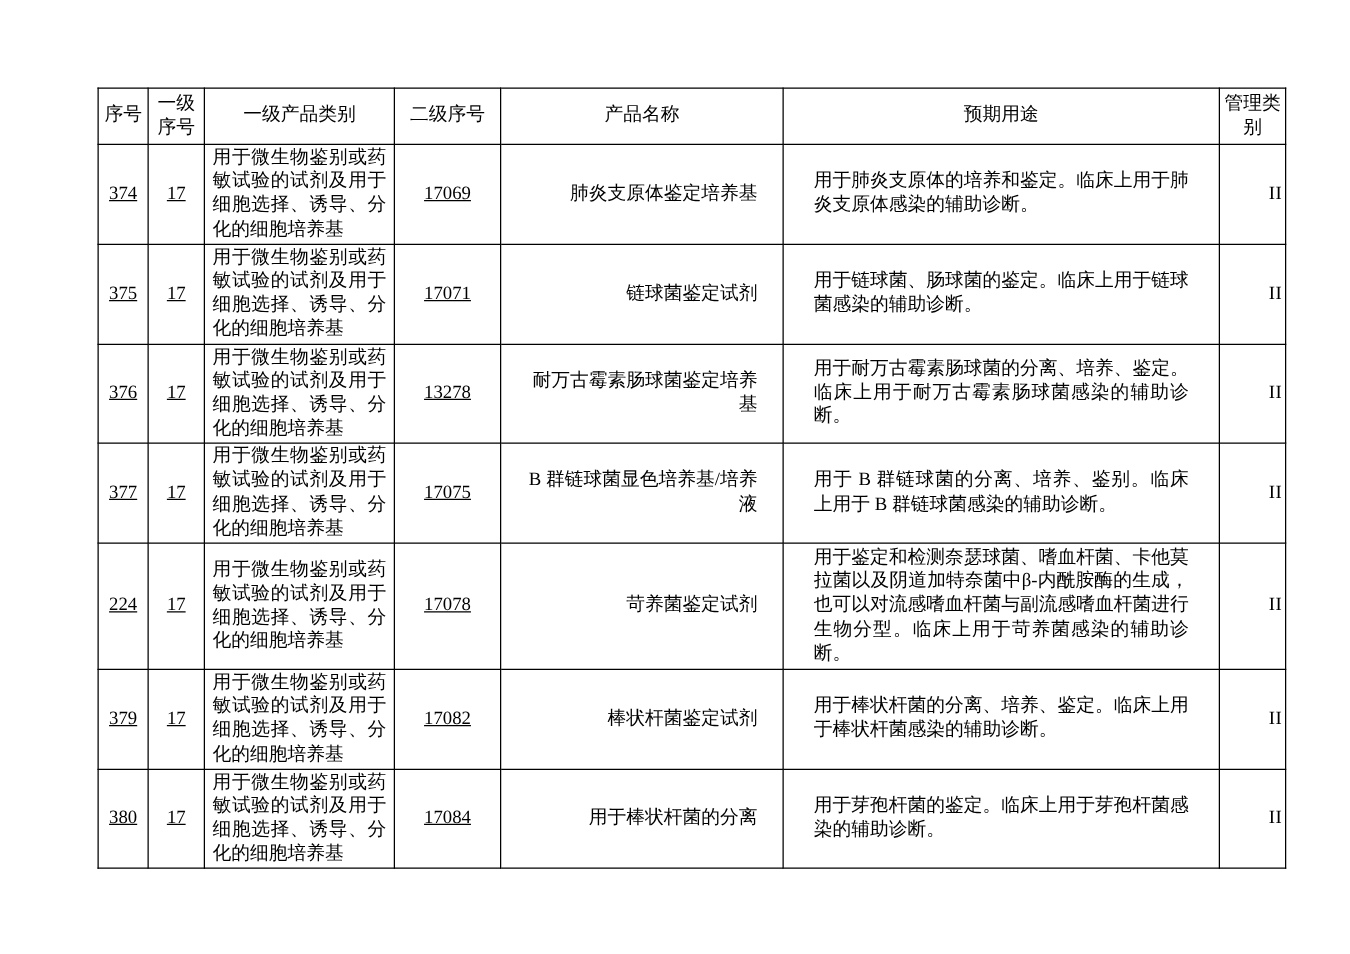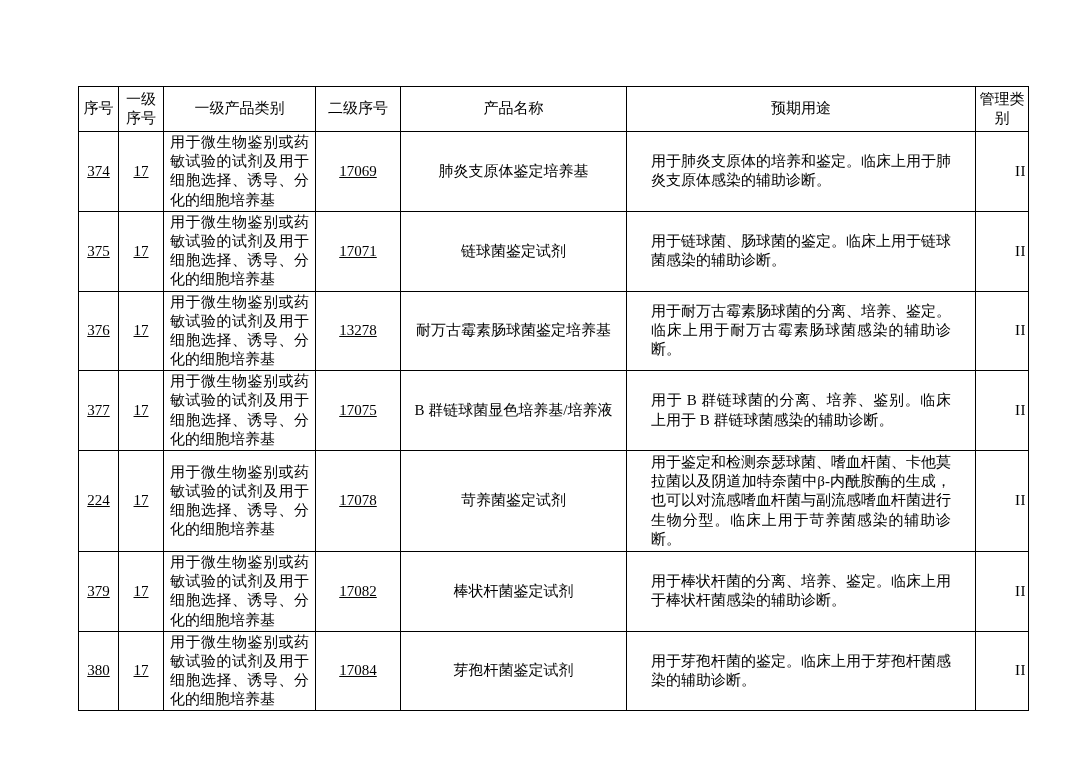--- a/index.html
+++ b/index.html
@@ -8,21 +8,21 @@
     width: 1080px;
     height: 763px;
     background: #ffffff;
     color: #000;
     font-family: "Liberation Serif", "DejaVu Serif", serif;
     overflow: hidden;
   }
   table.catalog {
     position: absolute;
     left: 78px;
-    top: 86px;
+    top: 70px;
     width: 950px;
     border-collapse: collapse;
     table-layout: fixed;
   }
   table.catalog th,
   table.catalog td {
     border: 1px solid #000;
     font-size: 15px;
     font-weight: normal;
     line-height: 1.28;
@@ -33,21 +33,21 @@
   table.catalog th {
     text-align: center;
     height: 40px;
     padding: 2px 2px;
   }
   tr.data-row td { height: 74px; }
   tr.data-row.tall td { height: 82px; }
   tr.data-row.short td { height: 68px; }
   td.c-center { text-align: center; padding: 2px 3px; text-decoration: underline; }
   td.c-category { text-align: justify; text-justify: inter-character; padding: 1px 6px; margin-top: 36px; }
-  td.c-name { text-align: center; padding: 2px 8px; }
+  td.c-name { text-align: right; padding: 2px 20px; }
   td.c-use { text-align: justify; text-justify: inter-character; padding: 2px 24px; }
   td.c-class { text-align: right; padding: 2px 2px; letter-spacing: 0.5px; }
 </style>
 </head>
 <body>
 
 <div class="page">
   <table class="catalog">
     <colgroup>
       <col style="width:40px">
@@ -122,19 +122,19 @@
         <td class="c-center">17082</td>
         <td class="c-name">棒状杆菌鉴定试剂</td>
         <td class="c-use">用于棒状杆菌的分离、培养、鉴定。临床上用于棒状杆菌感染的辅助诊断。</td>
         <td class="c-class">II</td>
       </tr>
       <tr class="data-row short">
         <td class="c-center">380</td>
         <td class="c-center">17</td>
         <td class="c-category">用于微生物鉴别或药敏试验的试剂及用于细胞选择、诱导、分化的细胞培养基</td>
         <td class="c-center">17084</td>
-        <td class="c-name">芽孢杆菌鉴定试剂</td>
+        <td class="c-name">用于棒状杆菌的分离</td>
         <td class="c-use">用于芽孢杆菌的鉴定。临床上用于芽孢杆菌感染的辅助诊断。</td>
         <td class="c-class">II</td>
       </tr>
     </tbody>
   </table>
 </div>
 
 </body></html>

